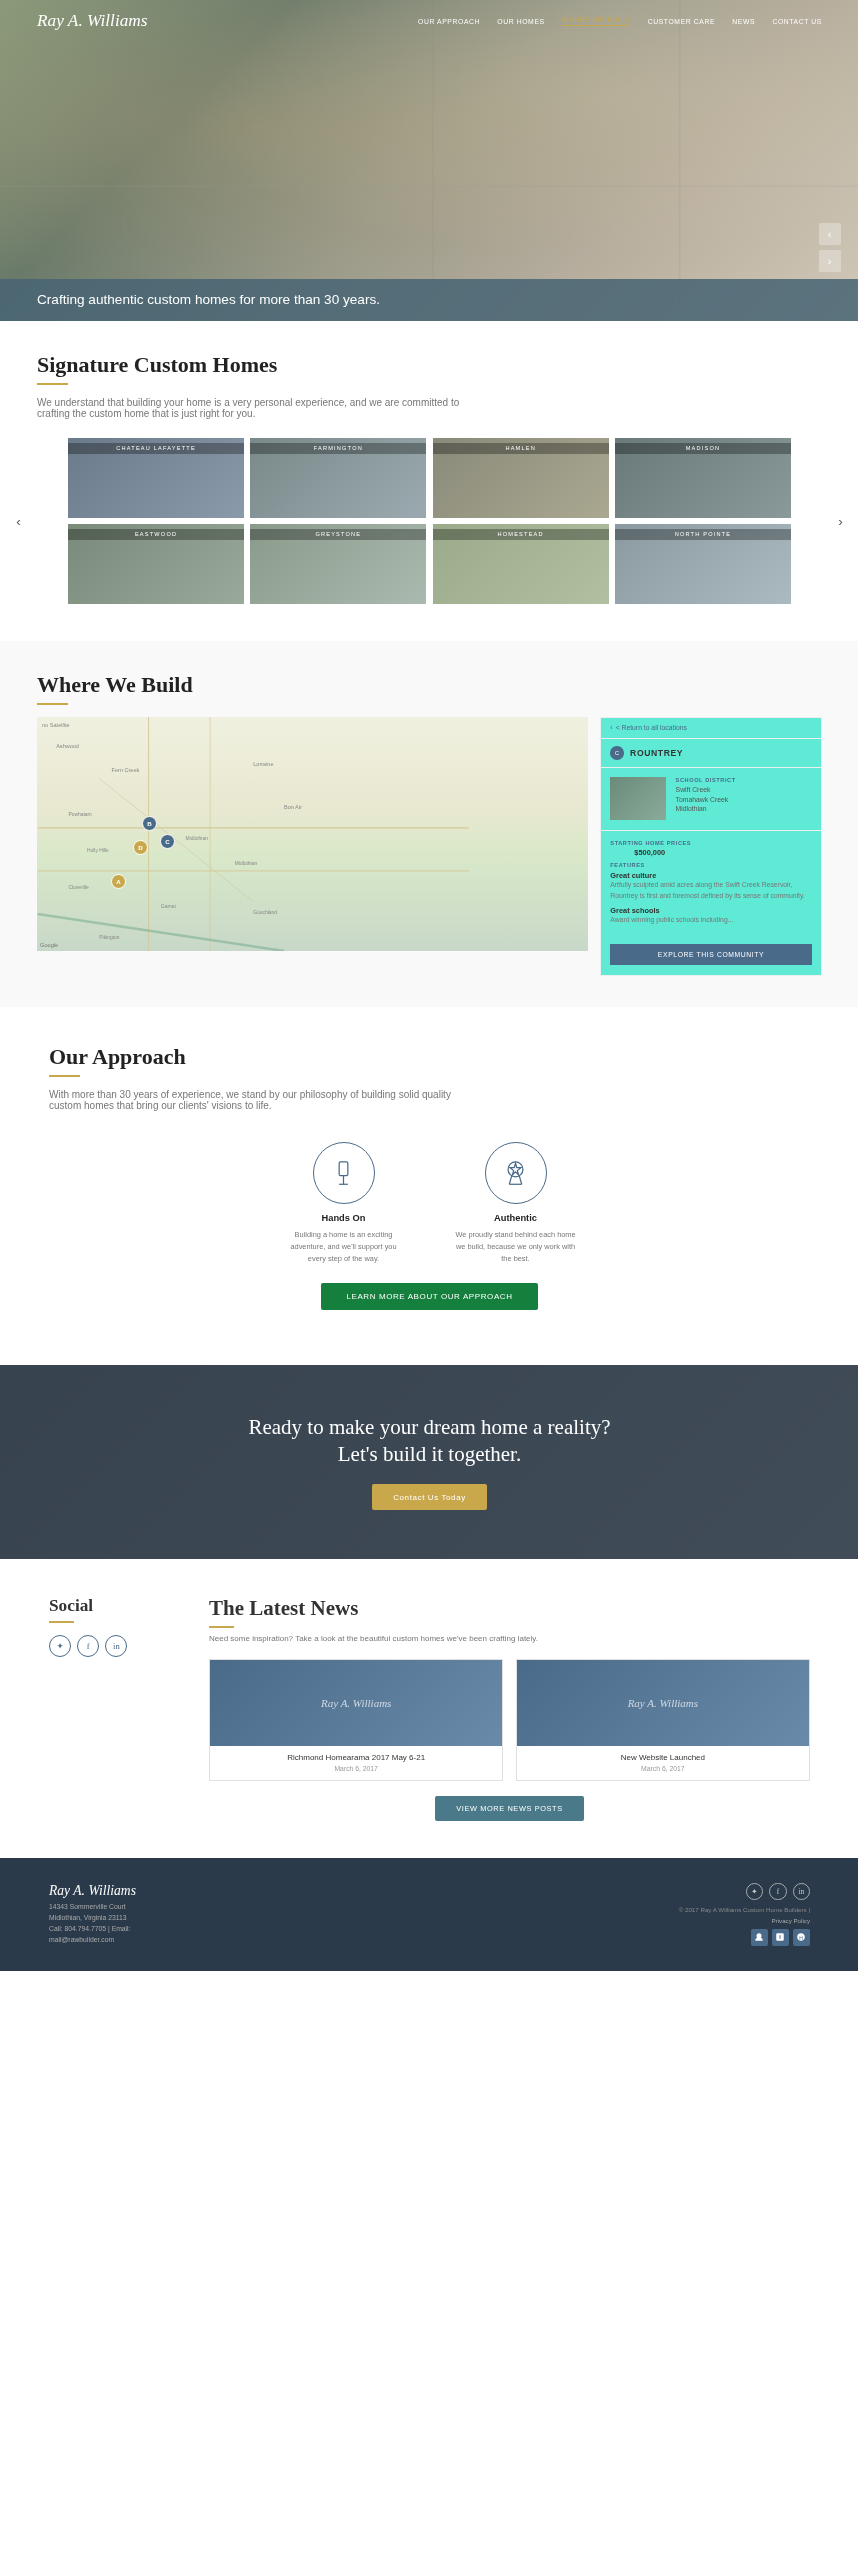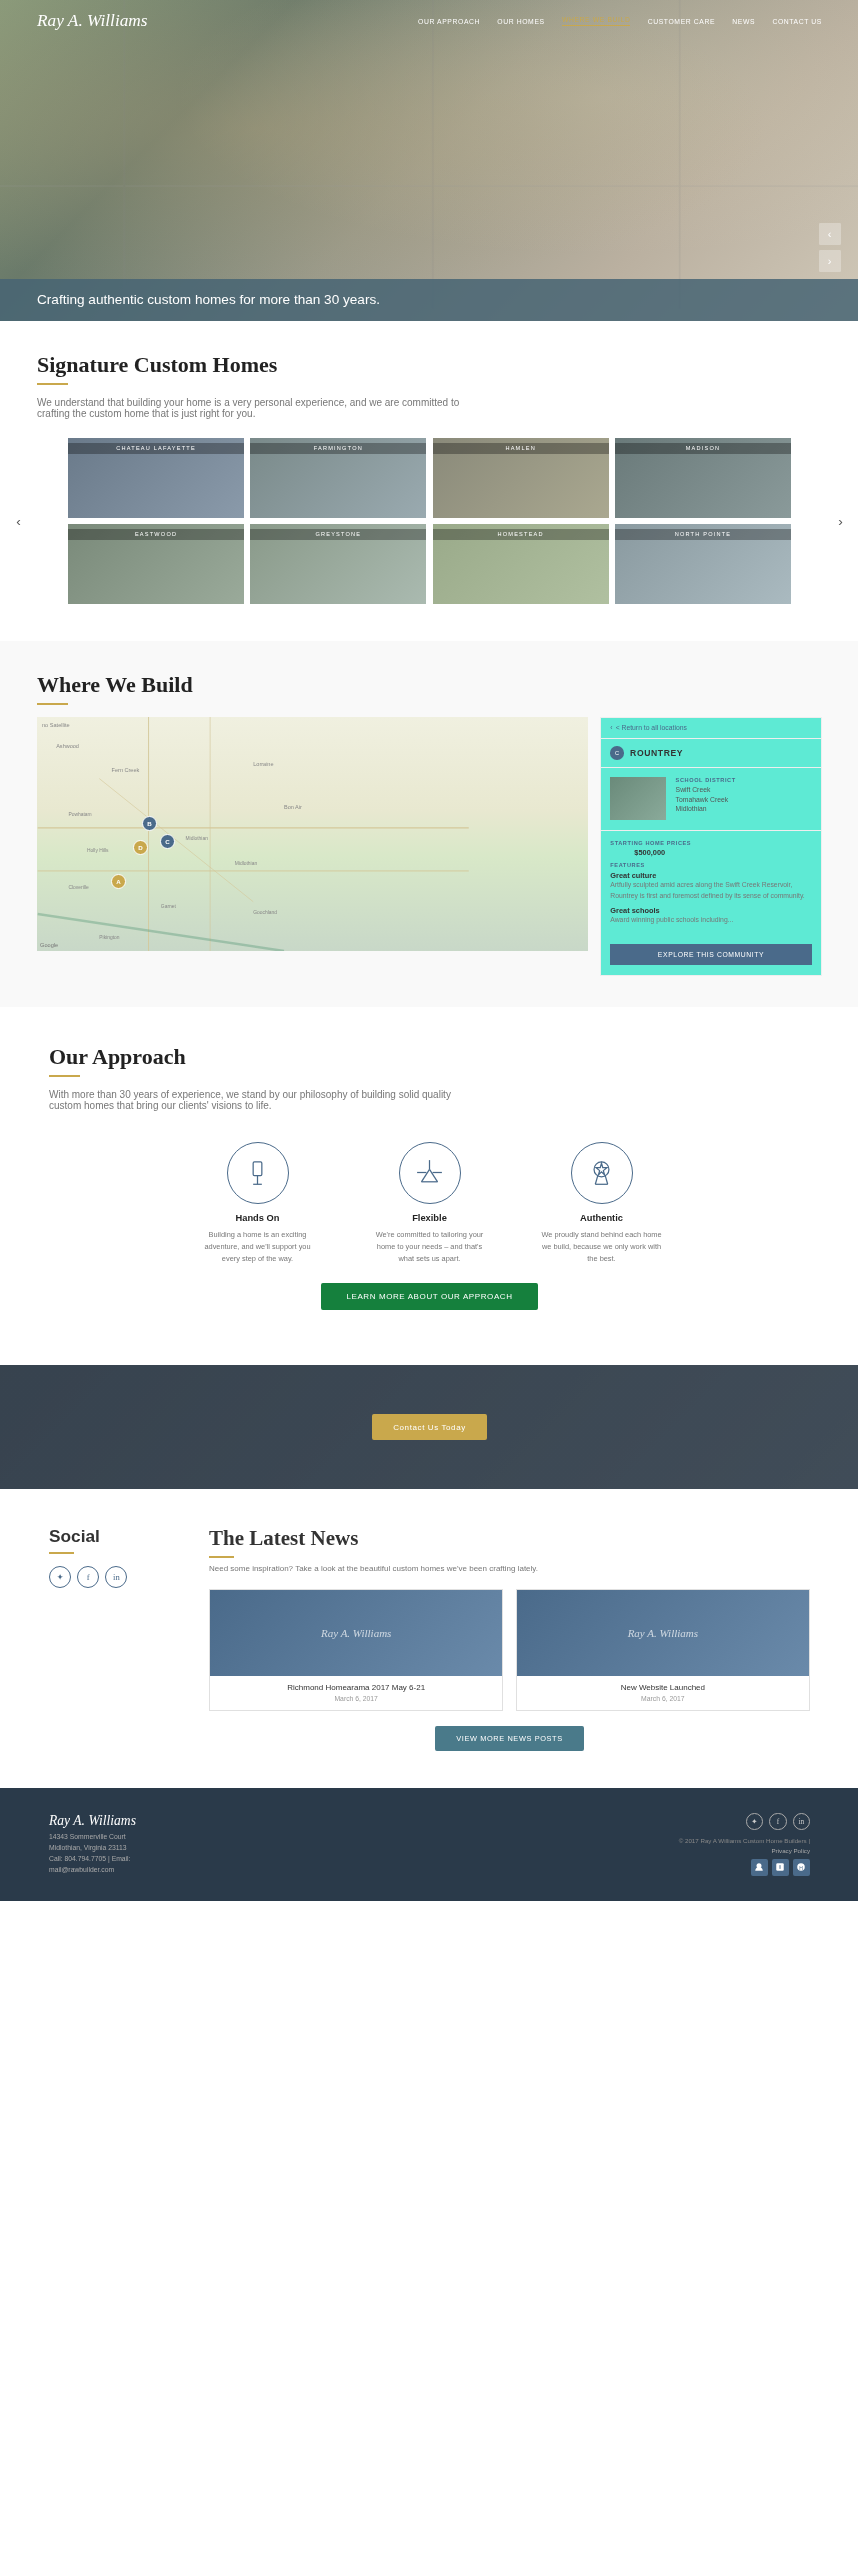--- a/index.html
+++ b/index.html
@@ -415,21 +415,21 @@
     .news-social-section {
       padding: 37px 49px;
       display: flex;
       gap: 37px;
     }
     .social-col {
       width: 123px;
     }
     .social-title {
       font-size: 17.3px;
-      font-family: Liberation Sans, sans-serif;
+      font-family: Liberation Serif, serif;
       margin-bottom: 5px;
     }
     .social-underline {
       width: 25px;
       height: 1.9px;
       background: #c9a84c;
       margin-bottom: 12.3px;
     }
     .social-icons {
       display: flex;
@@ -745,49 +745,39 @@
           <line x1="25" y1="30" x2="25" y2="44"></line>
           <line x1="18" y1="44" x2="32" y2="44"></line>
         </svg>
       </div>
       <div class="approach-icon-title">Hands On</div>
       <div class="approach-icon-text">Building a home is an exciting adventure, and we'll support you every step of the way.</div>
     </div>
     <div class="approach-icon-item">
       <div class="icon-circle">
         <svg width="31" height="31" viewBox="0 0 50 50" fill="none" stroke="#4a6a8a" stroke-width="2">
-          <line x1="25" y1="5" x2="25" y2="20"></line>
-          <line x1="25" y1="20" x2="12" y2="40"></line>
-          <line x1="25" y1="20" x2="38" y2="40"></line>
-          <line x1="12" y1="40" x2="38" y2="40"></line>
-          <line x1="5" y1="25" x2="20" y2="25"></line>
-          <line x1="30" y1="25" x2="45" y2="25"></line>
-        </svg>
-      </div>
-      <div class="approach-icon-title">Flexible</div>
-      <div class="approach-icon-text">We're committed to tailoring your home to your needs – and that's what sets us apart.</div>
-    </div>
-    <div class="approach-icon-item">
-      <div class="icon-circle">
-        <svg width="31" height="31" viewBox="0 0 50 50" fill="none" stroke="#4a6a8a" stroke-width="2">
           <circle cx="25" cy="20" r="12"></circle>
           <polygon points="25,10 27,17 34,17 28,22 30,29 25,24 20,29 22,22 16,17 23,17" fill="none"></polygon>
           <line x1="19" y1="30" x2="15" y2="44"></line>
           <line x1="31" y1="30" x2="35" y2="44"></line>
           <line x1="15" y1="44" x2="35" y2="44"></line>
         </svg>
       </div>
       <div class="approach-icon-title">Authentic</div>
       <div class="approach-icon-text">We proudly stand behind each home we build, because we only work with the best.</div>
     </div>
   </div>
   <button class="learn-more-btn">Learn More About Our Approach</button>
 </section>
 
 <section class="cta-banner">
+  <div class="cta-title">
+    <span style="white-space:pre-line;">Ready to make your dream home a reality?
+Let's build it together.</span>
+  </div>
   <button class="cta-btn">Contact Us Today</button>
 </section>
 
 <section class="news-social-section">
   <div class="social-col">
     <h3 class="social-title">Social</h3>
     <div class="social-underline"></div>
     <div class="social-icons">
       <div class="social-icon">✦</div>
       <div class="social-icon">f</div>

